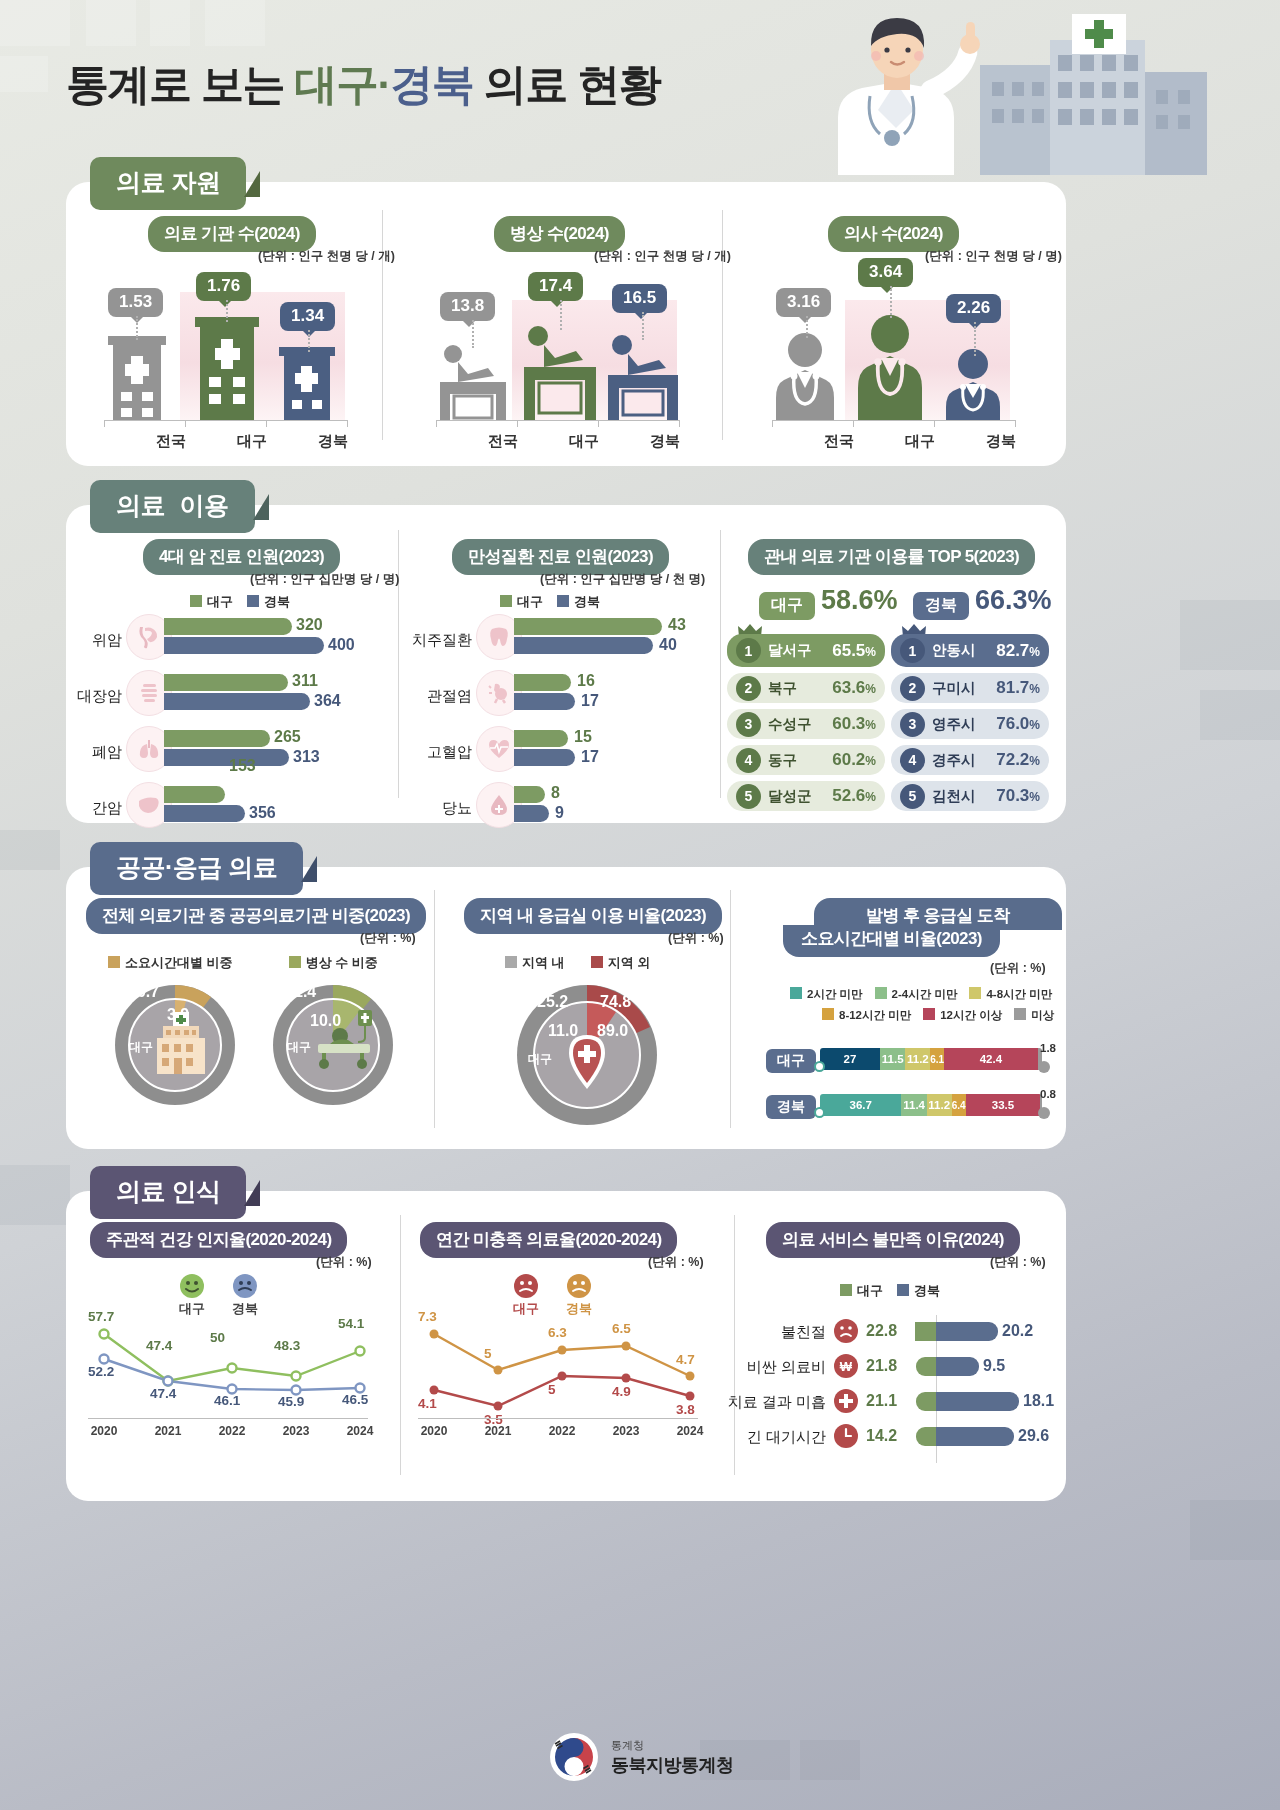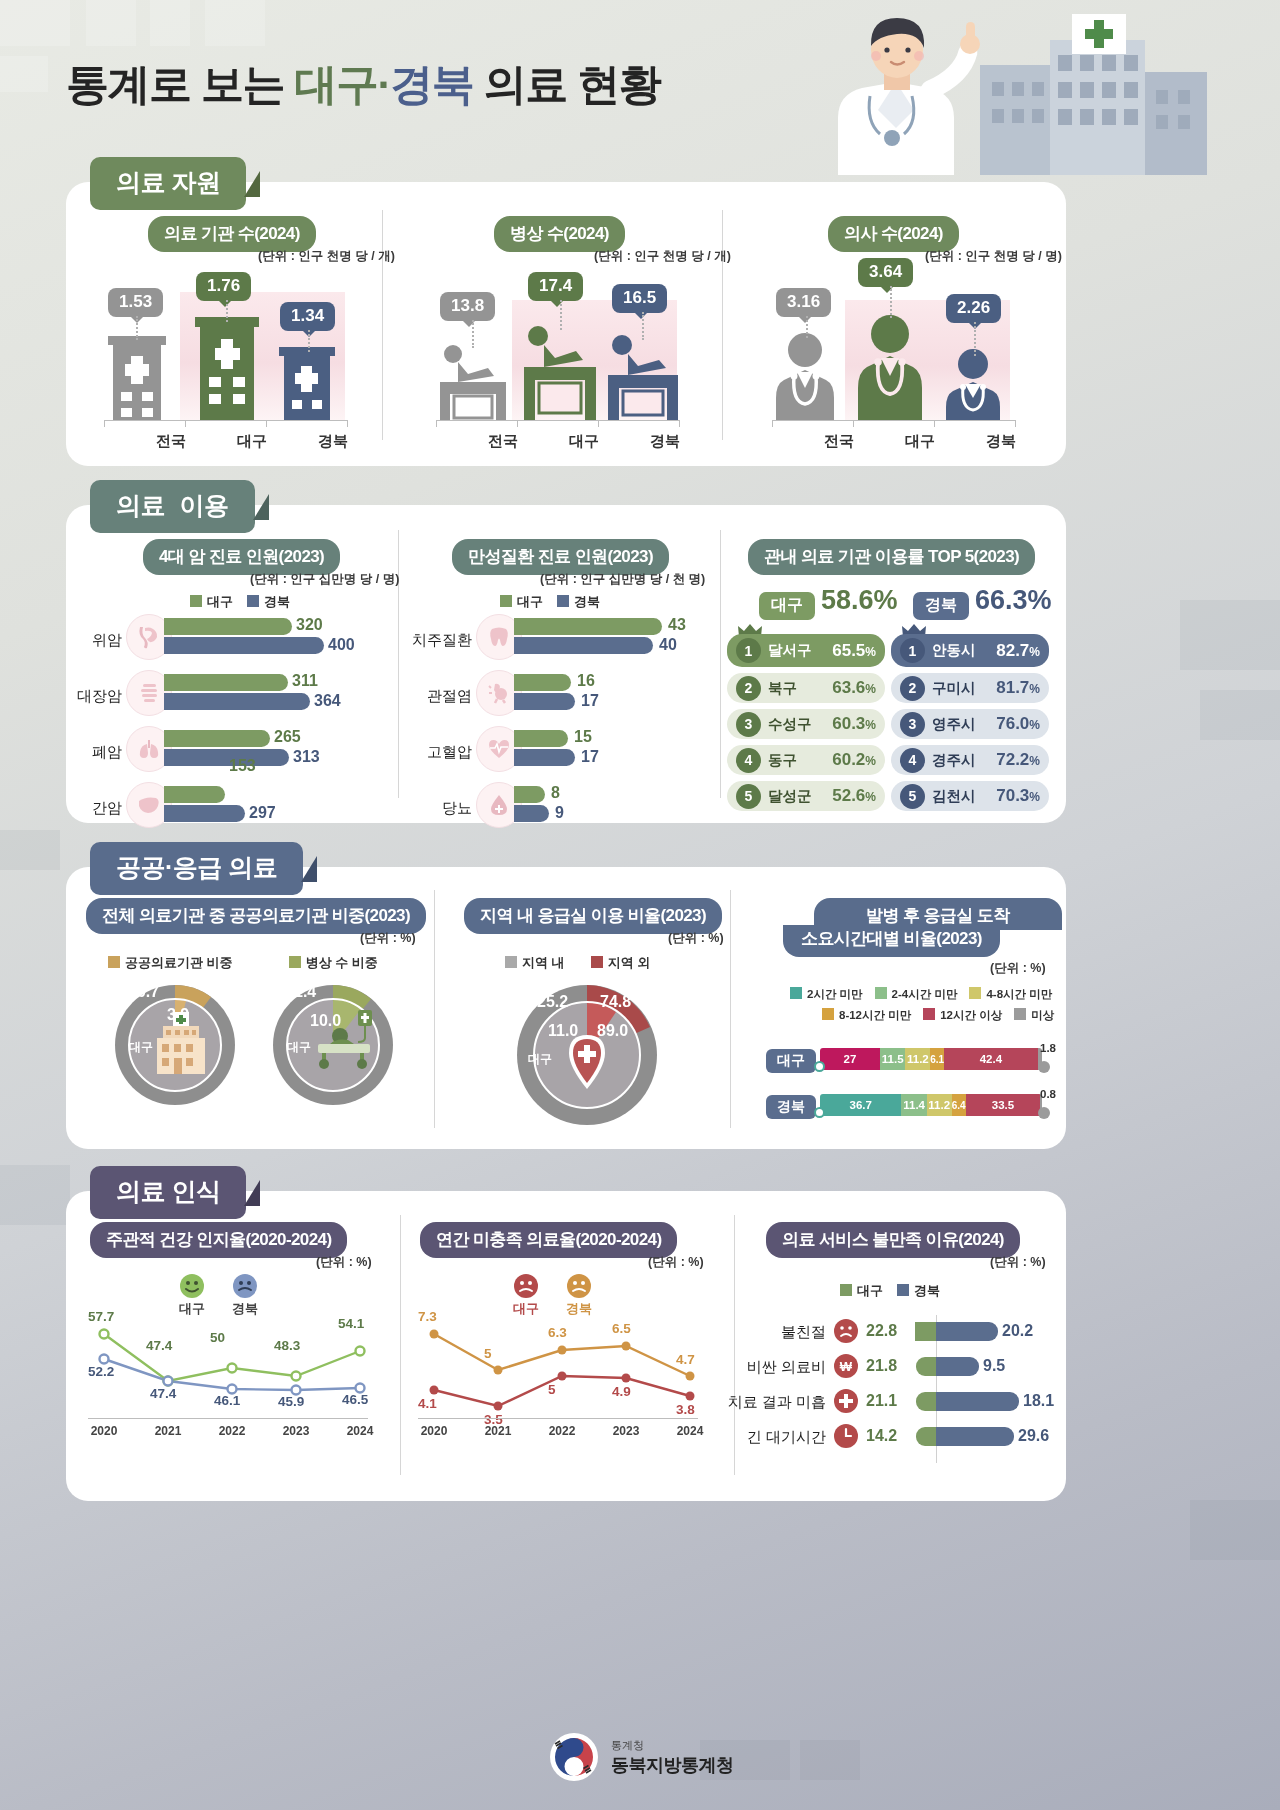--- a/index.html
+++ b/index.html
@@ -353,21 +353,21 @@
 
 <div class="rowlab" style="left:78px;top:799px;width:44px;">간암</div>
 <div class="icirc" style="left:126px;top:782px;width:46px;height:46px;">
   <svg width="26" height="26" viewBox="0 0 26 26">
       <path d="M3 9 Q10 4 20 6 Q24 8 22 14 Q19 21 12 21 Q5 20 3 14 Z" fill="#eec3ca"></path>
     </svg>
 </div>
 <div class="hbar g" style="left:164px;top:786px;width:61px;height:17px;"></div>
 <div class="bval g" style="left:229px;top:757px;">153</div>
 <div class="hbar n" style="left:164px;top:805px;width:81px;height:17px;"></div>
-<div class="bval n" style="left:249px;top:804px;">297</div>
+<div class="bval n" style="left:249px;top:804px;">356</div>
 
 <div class="ctitle teal" style="left:452px;top:539px;">만성질환 진료 인원(2023)</div>
 <div class="unit" style="left:540px;top:571px;">(단위 : 인구 십만명 당 / 천 명)</div>
 <div class="legend" style="left:500px;top:593px;">
   <span><i style="background:#7d9b63"></i><span>대구</span></span>
   <span><i style="background:#5a6d8e"></i><span>경북</span></span>
 </div>
 
 <div class="rowlab" style="left:410px;top:631px;width:62px;">치주질환</div>
 <div class="icirc" style="left:476px;top:614px;width:46px;height:46px;">
@@ -483,21 +483,21 @@
 </div>
 
 <div class="tab navy" style="left:90px;top:842px;">공공·응급 의료</div>
 <div class="card" style="left:66px;top:867px;width:1000px;height:282px;"></div>
 <div class="vdiv" style="left:434px;top:890px;height:238px;"></div>
 <div class="vdiv" style="left:730px;top:890px;height:238px;"></div>
 
 <div class="ctitle navy" style="left:86px;top:898px;">전체 의료기관 중 공공의료기관 비중(2023)</div>
 <div class="unit" style="left:360px;top:930px;">(단위 : %)</div>
 <div class="legend" style="left:108px;top:954px;gap:56px;">
-  <span><i style="background:#c9a25c"></i><span>공공의료기관 비중</span></span>
+  <span><i style="background:#c9a25c"></i><span>소요시간대별 비중</span></span>
   <span><i style="background:#9aa85e"></i><span>병상 수 비중</span></span>
 </div>
 
 <svg style="position:absolute;left:110px;top:980px;width:130px;height:130px;" viewBox="0 0 130 130">
   <circle cx="65" cy="65" r="60" fill="#8e8e8e"></circle>
   <path d="M65 65 L65 5 A60 60 0 0 1 101 17 Z" fill="#c9a25c"></path>
   <circle cx="65" cy="65" r="46" fill="#a8a4a8"></circle>
   <path d="M65 65 L65 19 A46 46 0 0 1 76 21 Z" fill="#d8b170"></path>
   <circle cx="65" cy="65" r="46" fill="none" stroke="#fff" stroke-width="2"></circle>
 </svg>
@@ -584,21 +584,21 @@
   <span><i style="background:#8cbf8a"></i><span>2-4시간 미만</span></span>
   <span><i style="background:#cfc76a"></i><span>4-8시간 미만</span></span>
 </div>
 <div class="legend" style="left:822px;top:1008px;gap:12px;font-size:11.5px;">
   <span><i style="background:#d5a23f"></i><span>8-12시간 미만</span></span>
   <span><i style="background:#b5455a"></i><span>12시간 이상</span></span>
   <span><i style="background:#9b9b9b"></i><span>미상</span></span>
 </div>
 <div class="stklab" style="background:#5a6d8e;left:766px;top:1049px;">대구</div>
 <div class="stk" style="left:820px;top:1048px;width:222px;">
-  <div style="background:#be185d;width:27.0%">27</div>
+  <div style="background:#0c4a6e;width:27.0%">27</div>
   <div style="background:#8cbf8a;width:11.5%">11.5</div>
   <div style="background:#cfc76a;width:11.2%">11.2</div>
   <div style="background:#d5a23f;width:6.1%;font-size:10px">6.1</div>
   <div style="background:#b5455a;width:42.4%">42.4</div>
   <div style="background:#9b9b9b;width:1.8%"></div>
 </div>
 <div class="bval" style="left:1040px;top:1042px;font-size:11.5px;color:#333;">1.8</div>
 <div style="position:absolute;left:1038px;top:1061px;width:12px;height:12px;border-radius:50%;background:#9b9b9b;"></div>
 <div class="stklab" style="background:#5a6d8e;left:766px;top:1095px;">경북</div>
 <div class="stk" style="left:820px;top:1094px;width:222px;">

